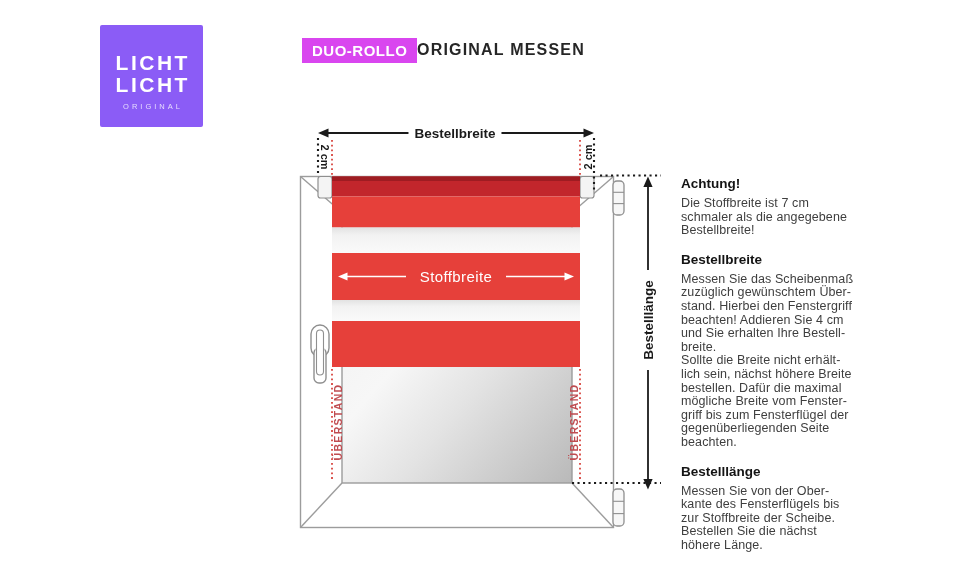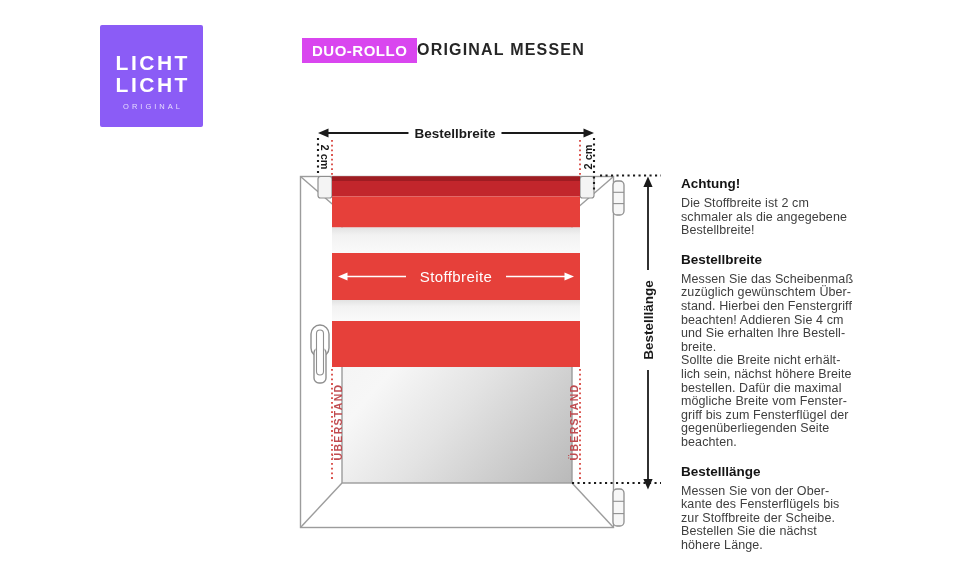--- a/index.html
+++ b/index.html
@@ -149,21 +149,21 @@
   <div class="lbl lbl-bestellbreite">Bestellbreite</div>
   <div class="lbl lbl-cm cm-left">2 cm</div>
   <div class="lbl lbl-cm cm-right">2 cm</div>
   <div class="lbl lbl-stoffbreite">Stoffbreite</div>
   <div class="lbl lbl-laenge">Bestelllänge</div>
   <div class="lbl lbl-overhang oh-left">ÜBERSTAND</div>
   <div class="lbl lbl-overhang oh-right">ÜBERSTAND</div>
 
   <div class="abs rightcol">
     <div class="rc-h">Achtung!</div>
-    <div class="rc-p">Die Stoffbreite ist 2 cm
+    <div class="rc-p">Die Stoffbreite ist 7 cm
 schmaler als die angegebene
 Bestellbreite!</div>
     <div class="rc-h mt">Bestellbreite</div>
     <div class="rc-p">Messen Sie das Scheibenmaß
 zuzüglich gewünschtem Über-
 stand. Hierbei den Fenstergriff
 beachten! Addieren Sie 4 cm
 und Sie erhalten Ihre Bestell-
 breite.
 Sollte die Breite nicht erhält-

